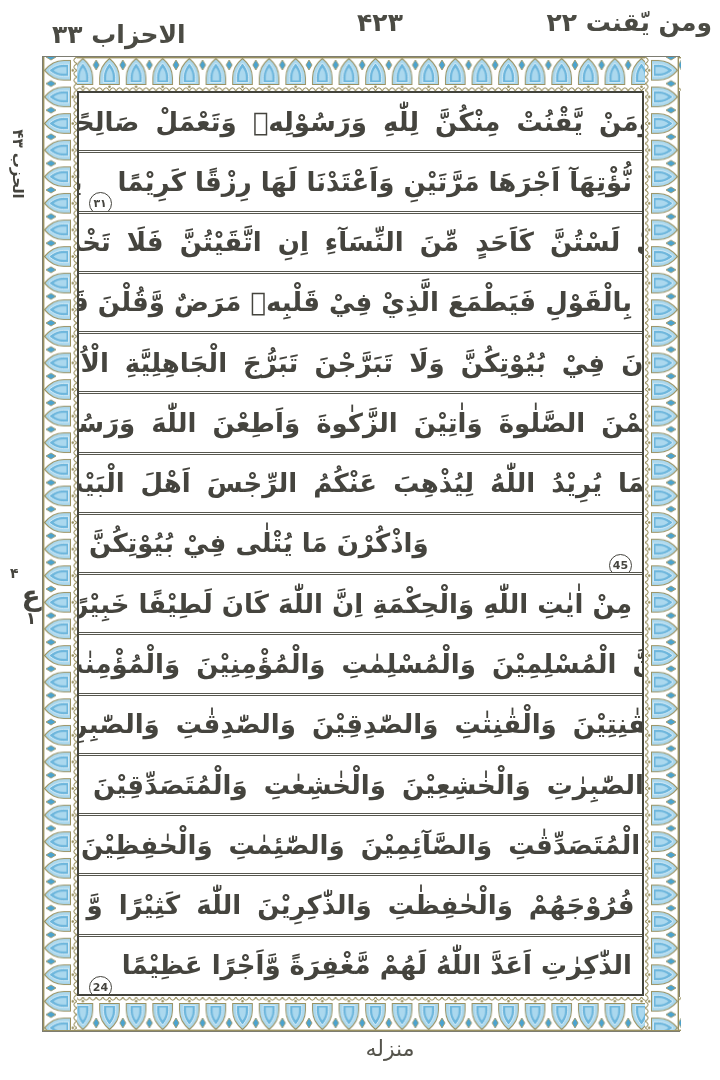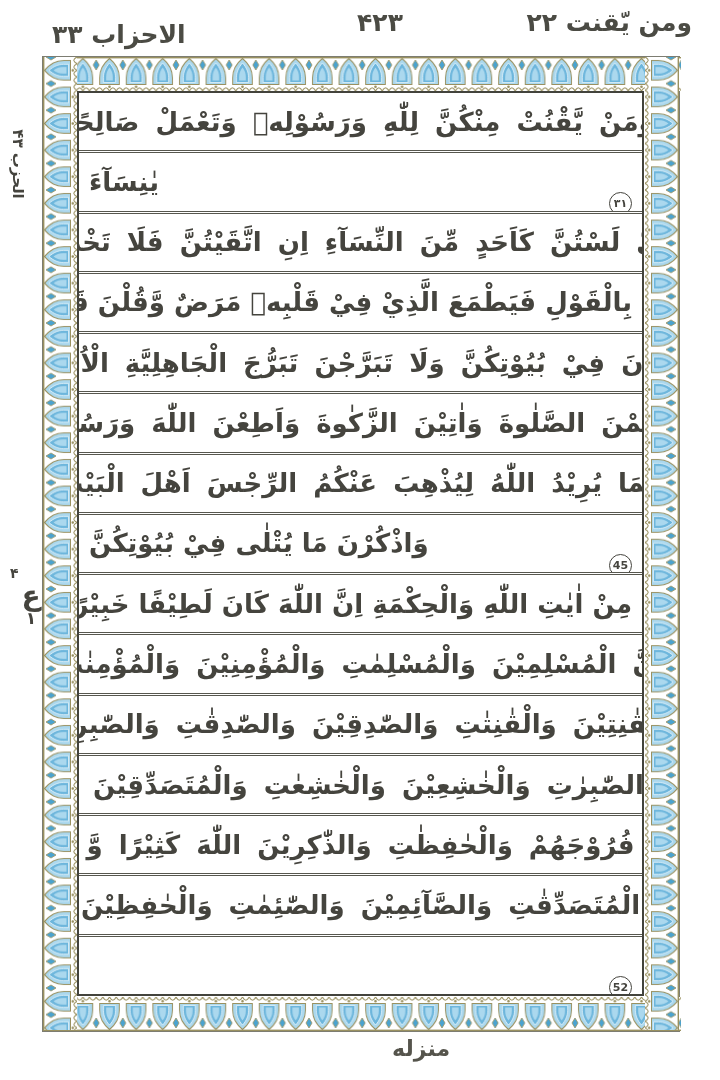--- a/index.html
+++ b/index.html
@@ -7,21 +7,21 @@
     --frame-line:#43433c; --outer-line:#7d7d72; --paper:#ffffff;
   }
   *{margin:0;padding:0;box-sizing:border-box;}
   html,body{width:720px;height:1080px;background:var(--paper);overflow:hidden;}
   body{font-family:"DejaVu Sans",sans-serif;color:var(--ink);position:relative;}
 
   
   .hdr{position:absolute;top:8px;font-weight:bold;font-size:25px;color:var(--header-ink);direction:rtl;white-space:nowrap;}
   .hdr-left{left:52px;margin-top:12px;}
   .hdr-center{left:0;right:0;text-align:center;padding-left:40px;}
-  .hdr-right{right:28px;}
+  .hdr-right{right:8px;}
 
   
   .frame{position:absolute;left:42px;top:56px;width:638px;height:976px;border:1.5px solid var(--outer-line);background:#fff;}
   .band{position:absolute;display:block;}
   .band-top{left:0;top:0;}
   .band-bottom{left:0;bottom:0;}
   .band-left{left:0;top:0;}
   .band-right{right:0;top:0;}
 
   
@@ -36,21 +36,21 @@
 
   
   .hizb-label{position:absolute;left:4px;top:102px;width:28px;height:124px;}
   .hizb-label span{position:absolute;left:50%;top:50%;width:124px;transform:translate(-50%,-50%) rotate(90deg);text-align:center;font-size:15px;font-weight:bold;color:var(--ink);direction:rtl;white-space:nowrap;}
   .ruku-marker{position:absolute;left:10px;top:566px;width:42px;display:flex;flex-direction:column;align-items:center;line-height:1.05;color:var(--ink);font-weight:bold;}
   .ruku-top{font-size:14px;align-self:flex-end;margin-right:6px;}
   .ruku-letter{font-size:28px;}
   .ruku-bottom{font-size:17px;}
 
   
-  .catchword{position:absolute;left:330px;top:1036px;width:120px;font-size:22px;font-weight:bold;color:#55544c;direction:rtl;}
+  .catchword{position:absolute;left:330px;top:1036px;width:120px;text-align:center;font-size:22px;font-weight:normal;color:#55544c;direction:rtl;}
 </style>
 </head>
 <body>
 
 <div class="hdr hdr-right">ومن یّقنت ۲۲</div>
 <div class="hdr hdr-center">۴۲۳</div>
 <div class="hdr hdr-left">الاحزاب ۳۳</div>
 
 <div class="hizb-label">
   <span>الحزب ۴۳</span>
@@ -129,20 +129,21 @@
       </pattern>
     </defs>
     <rect width="34" height="973" fill="url(#pr)"></rect>
   </svg>
 
   <div class="panel">
       <div class="qline single">
         <span class="qtext">وَمَنْ يَّقْنُتْ مِنْكُنَّ لِلّٰهِ وَرَسُوْلِهٖ وَتَعْمَلْ صَالِحًا</span>
       </div>
       <div class="qline">
+        <span class="qtext">نُّؤْتِهَآ اَجْرَهَا مَرَّتَيْنِ وَاَعْتَدْنَا لَهَا رِزْقًا كَرِيْمًا</span>
         <span class="ayah-marker">
           <span class="marker-circle">۳۱</span>
         </span>
         <span class="qtext">يٰنِسَآءَ</span>
       </div>
       <div class="qline single">
         <span class="qtext">النَّبِيِّ لَسْتُنَّ كَاَحَدٍ مِّنَ النِّسَآءِ اِنِ اتَّقَيْتُنَّ فَلَا تَخْضَعْنَ</span>
       </div>
       <div class="qline">
         <span class="qtext">بِالْقَوْلِ فَيَطْمَعَ الَّذِيْ فِيْ قَلْبِهٖ مَرَضٌ وَّقُلْنَ قَوْلًا مَّعْرُوْفًا</span>
@@ -168,26 +169,27 @@
       <div class="qline single">
         <span class="qtext">اِنَّ الْمُسْلِمِيْنَ وَالْمُسْلِمٰتِ وَالْمُؤْمِنِيْنَ وَالْمُؤْمِنٰتِ</span>
       </div>
       <div class="qline single">
         <span class="qtext">وَالْقٰنِتِيْنَ وَالْقٰنِتٰتِ وَالصّٰدِقِيْنَ وَالصّٰدِقٰتِ وَالصّٰبِرِيْنَ</span>
       </div>
       <div class="qline single">
         <span class="qtext">وَالصّٰبِرٰتِ وَالْخٰشِعِيْنَ وَالْخٰشِعٰتِ وَالْمُتَصَدِّقِيْنَ وَ</span>
       </div>
       <div class="qline single">
+        <span class="qtext">الْمُتَصَدِّقٰتِ وَالصَّآئِمِيْنَ وَالصّٰئِمٰتِ وَالْحٰفِظِيْنَ</span>
+      </div>
+      <div class="qline single">
         <span class="qtext">فُرُوْجَهُمْ وَالْحٰفِظٰتِ وَالذّٰكِرِيْنَ اللّٰهَ كَثِيْرًا وَّ</span>
       </div>
-      <div class="qline single">
-        <span class="qtext">الْمُتَصَدِّقٰتِ وَالصَّآئِمِيْنَ وَالصّٰئِمٰتِ وَالْحٰفِظِيْنَ</span>
-      </div>
       <div class="qline">
+        <span class="qtext">الذّٰكِرٰتِ اَعَدَّ اللّٰهُ لَهُمْ مَّغْفِرَةً وَّاَجْرًا عَظِيْمًا</span>
         <span class="ayah-marker">
-          <span class="marker-circle">52</span>
+          <span class="marker-circle">24</span>
         </span>
       </div>
     </div>
 </div>
 
 <div class="catchword">منزله</div>
 
 </body></html>

